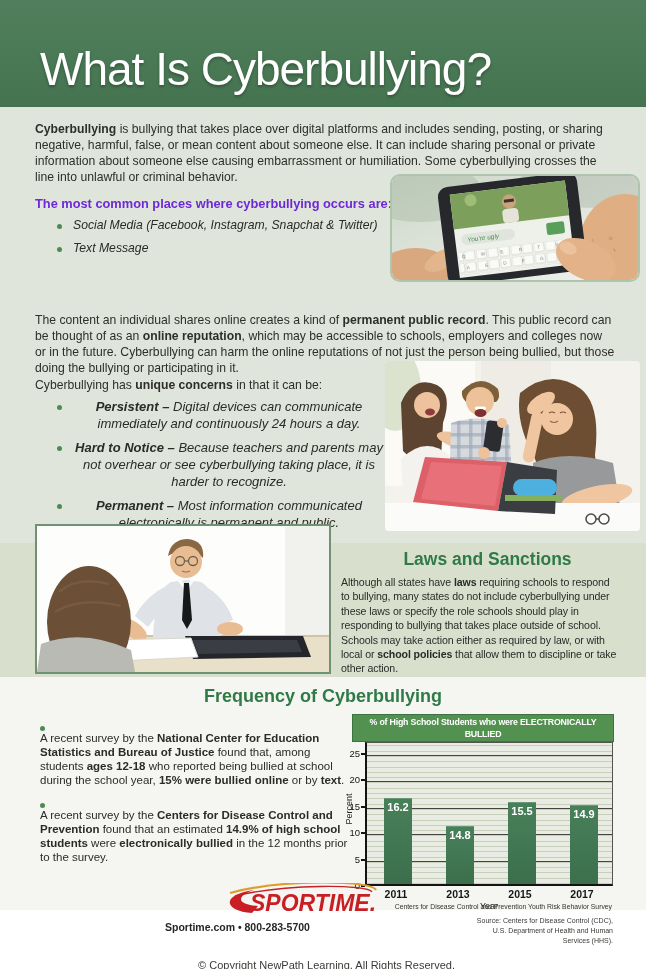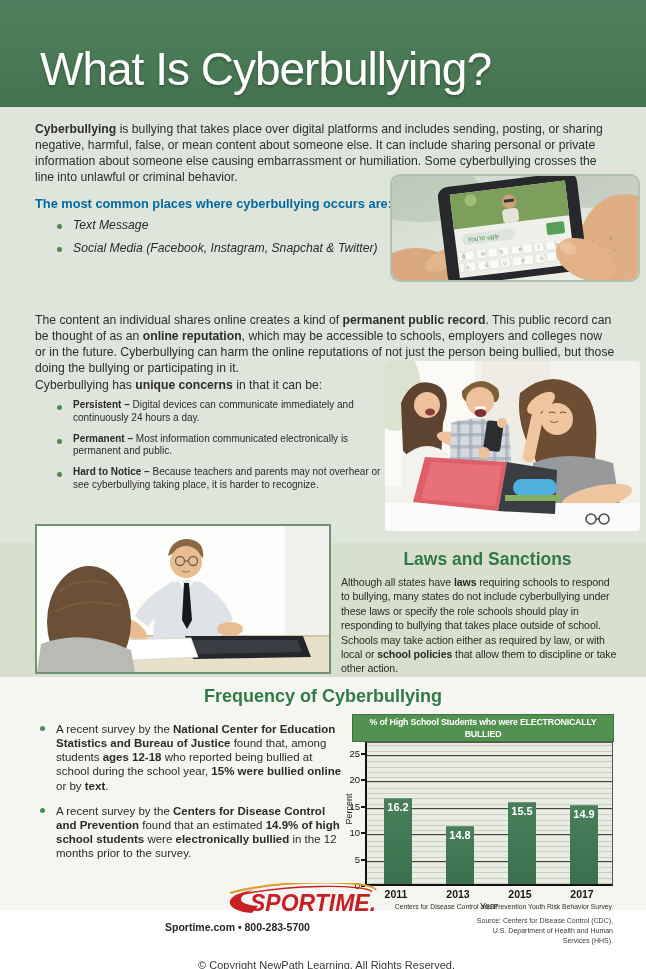--- a/index.html
+++ b/index.html
@@ -16,36 +16,36 @@
   #page-title { left:40px; top:42px; width:600px; color:#fff;
     font-size:46px; font-weight:normal; letter-spacing:-1px;
     text-shadow:0 2px 3px rgba(0,0,0,.28); }
   
   #body-bg   { left:0; top:107px; width:646px; height:436px; background:#dfe5da; }
   #laws-band { left:0; top:543px; width:646px; height:134px; background:#d8e0cd; }
   #freq-bg   { left:0; top:677px; width:646px; height:233px; background:#f5f6f1; }
   
   .para { font-size:12.2px; line-height:1.32; color:#2e2e2a; }
   #intro-para  { left:35px; top:121px; width:580px; }
-  #places-head { left:35px; top:196px; width:400px; font-size:12.8px; font-weight:bold; color:#0369a1; }
+  #places-head { left:35px; top:196px; width:400px; font-size:12.8px; font-weight:bold; color:#6d28d9; }
   .blist { list-style:none; }
   .blist li { display:flex; margin-bottom:7px; }
   .dot { width:5px; height:5px; border-radius:50%; background:#4d8b52; margin:6px 11px 0 0; flex:none; }
   #places-list { left:57px; top:218px; width:340px; font-style:italic; font-size:12.2px; line-height:1.3; }
   .green-head { font-size:17.5px; font-weight:bold; color:#2f7a46; text-align:center; }
   #sc-head { left:0; top:287px; width:646px; }
   #sc-para { left:35px; top:312px; width:580px; }
   #sc-lead { left:35px; top:377px; width:420px; }
-  #sc-list { left:57px; top:399px; width:328px; font-size:10px; line-height:1.28; }
+  #sc-list { left:57px; top:399px; width:328px; font-style:italic; font-size:13px; line-height:1.28;text-align:center; }
   #sc-list li { margin-bottom:8px; }
   #laws-head { left:345px; top:549px; width:285px; }
   #laws-para { left:341px; top:575px; width:280px; font-size:10.6px; line-height:1.36; letter-spacing:-.1px; }
   #freq-head { left:0; top:686px; width:646px; font-size:18px; }
   #freq-list { left:40px; top:722px; width:308px; font-size:11.5px; line-height:1.23; }
-  #freq-list li { margin-bottom:11px; }
+  #freq-list li { margin-bottom:11px;flex-direction:column; }
   #freq-list .dot { margin-top:4px; }
   
   .photo { overflow:hidden; }
   #photo-texting { left:390px; top:174px; width:250px; height:108px;
     border:2px solid #aec4ac; border-radius:10px; }
   #photo-teens { left:385px; top:361px; width:255px; height:170px; border-radius:4px; }
   #photo-counselor { left:35px; top:524px; width:296px; height:150px;
     border:2px solid #6f9372; background:#fff; }
   .photo svg { display:block; }
   
@@ -91,25 +91,25 @@
 
   <div id="body-bg" class="abs"></div>
   <div id="laws-band" class="abs"></div>
   <div id="freq-bg" class="abs"></div>
 
   <div id="intro-para" class="abs para"><span class="b">Cyberbullying</span><span> is bullying that takes place over digital platforms and includes sending, posting, or sharing negative, harmful, false, or mean content about someone else. It can include sharing personal or private information about someone else causing embarrassment or humiliation. Some cyberbullying crosses the line into unlawful or criminal behavior.</span></div>
   <div id="places-head" class="abs">The most common places where cyberbullying occurs are:</div>
   <ul id="places-list" class="abs blist">
       <li>
         <span class="dot"></span>
+        <div><span>Social Media (Facebook, Instagram, Snapchat &amp; Twitter)</span></div>
+      </li>
+      <li>
+        <span class="dot"></span>
         <div><span>Text Message</span></div>
-      </li>
-      <li>
-        <span class="dot"></span>
-        <div><span>Social Media (Facebook, Instagram, Snapchat &amp; Twitter)</span></div>
       </li>
     </ul>
 
   <div id="photo-texting" class="abs photo">
     <svg width="246" height="104" viewBox="0 0 246 104">
       <defs>
         <linearGradient id="pbg" x1="0" y1="0" x2="1" y2="1">
           <stop offset="0" stop-color="#cdd6c9"></stop>
             <stop offset="1" stop-color="#f1f3ee"></stop>
         </linearGradient>
@@ -145,25 +145,25 @@
 
   <div id="sc-para" class="abs para"><span>The content an individual shares online creates a kind of </span><span class="b">permanent public record</span><span>. This public record can be thought of as an </span><span class="b">online reputation</span><span>, which may be accessible to schools, employers and colleges now or in the future. Cyberbullying can harm the online reputations of not just the person being bullied, but those doing the bullying or participating in it.</span></div>
   <div id="sc-lead" class="abs para"><span>Cyberbullying has </span><span class="b">unique concerns</span><span> in that it can be:</span></div>
   <ul id="sc-list" class="abs blist">
       <li>
         <span class="dot"></span>
         <div><span class="b">Persistent – </span><span>Digital devices can communicate immediately and continuously 24 hours a day.</span></div>
       </li>
       <li>
         <span class="dot"></span>
+        <div><span class="b">Hard to Notice – </span><span>Because teachers and parents may not overhear or see cyberbullying taking place, it is harder to recognize.</span></div>
+      </li>
+      <li>
+        <span class="dot"></span>
         <div><span class="b">Permanent – </span><span>Most information communicated electronically is permanent and public.</span></div>
-      </li>
-      <li>
-        <span class="dot"></span>
-        <div><span class="b">Hard to Notice – </span><span>Because teachers and parents may not overhear or see cyberbullying taking place, it is harder to recognize.</span></div>
       </li>
     </ul>
 
   <div id="photo-teens" class="abs photo">
     <svg width="255" height="170" viewBox="0 0 255 170">
       <defs>
         <pattern id="plaid" width="12" height="12" patternUnits="userSpaceOnUse">
           <rect width="12" height="12" fill="#d6dade"></rect>
           <rect width="12" height="3.5" fill="#9aa6b4" opacity=".6"></rect>
           <rect width="3.5" height="12" fill="#9aa6b4" opacity=".6"></rect>

